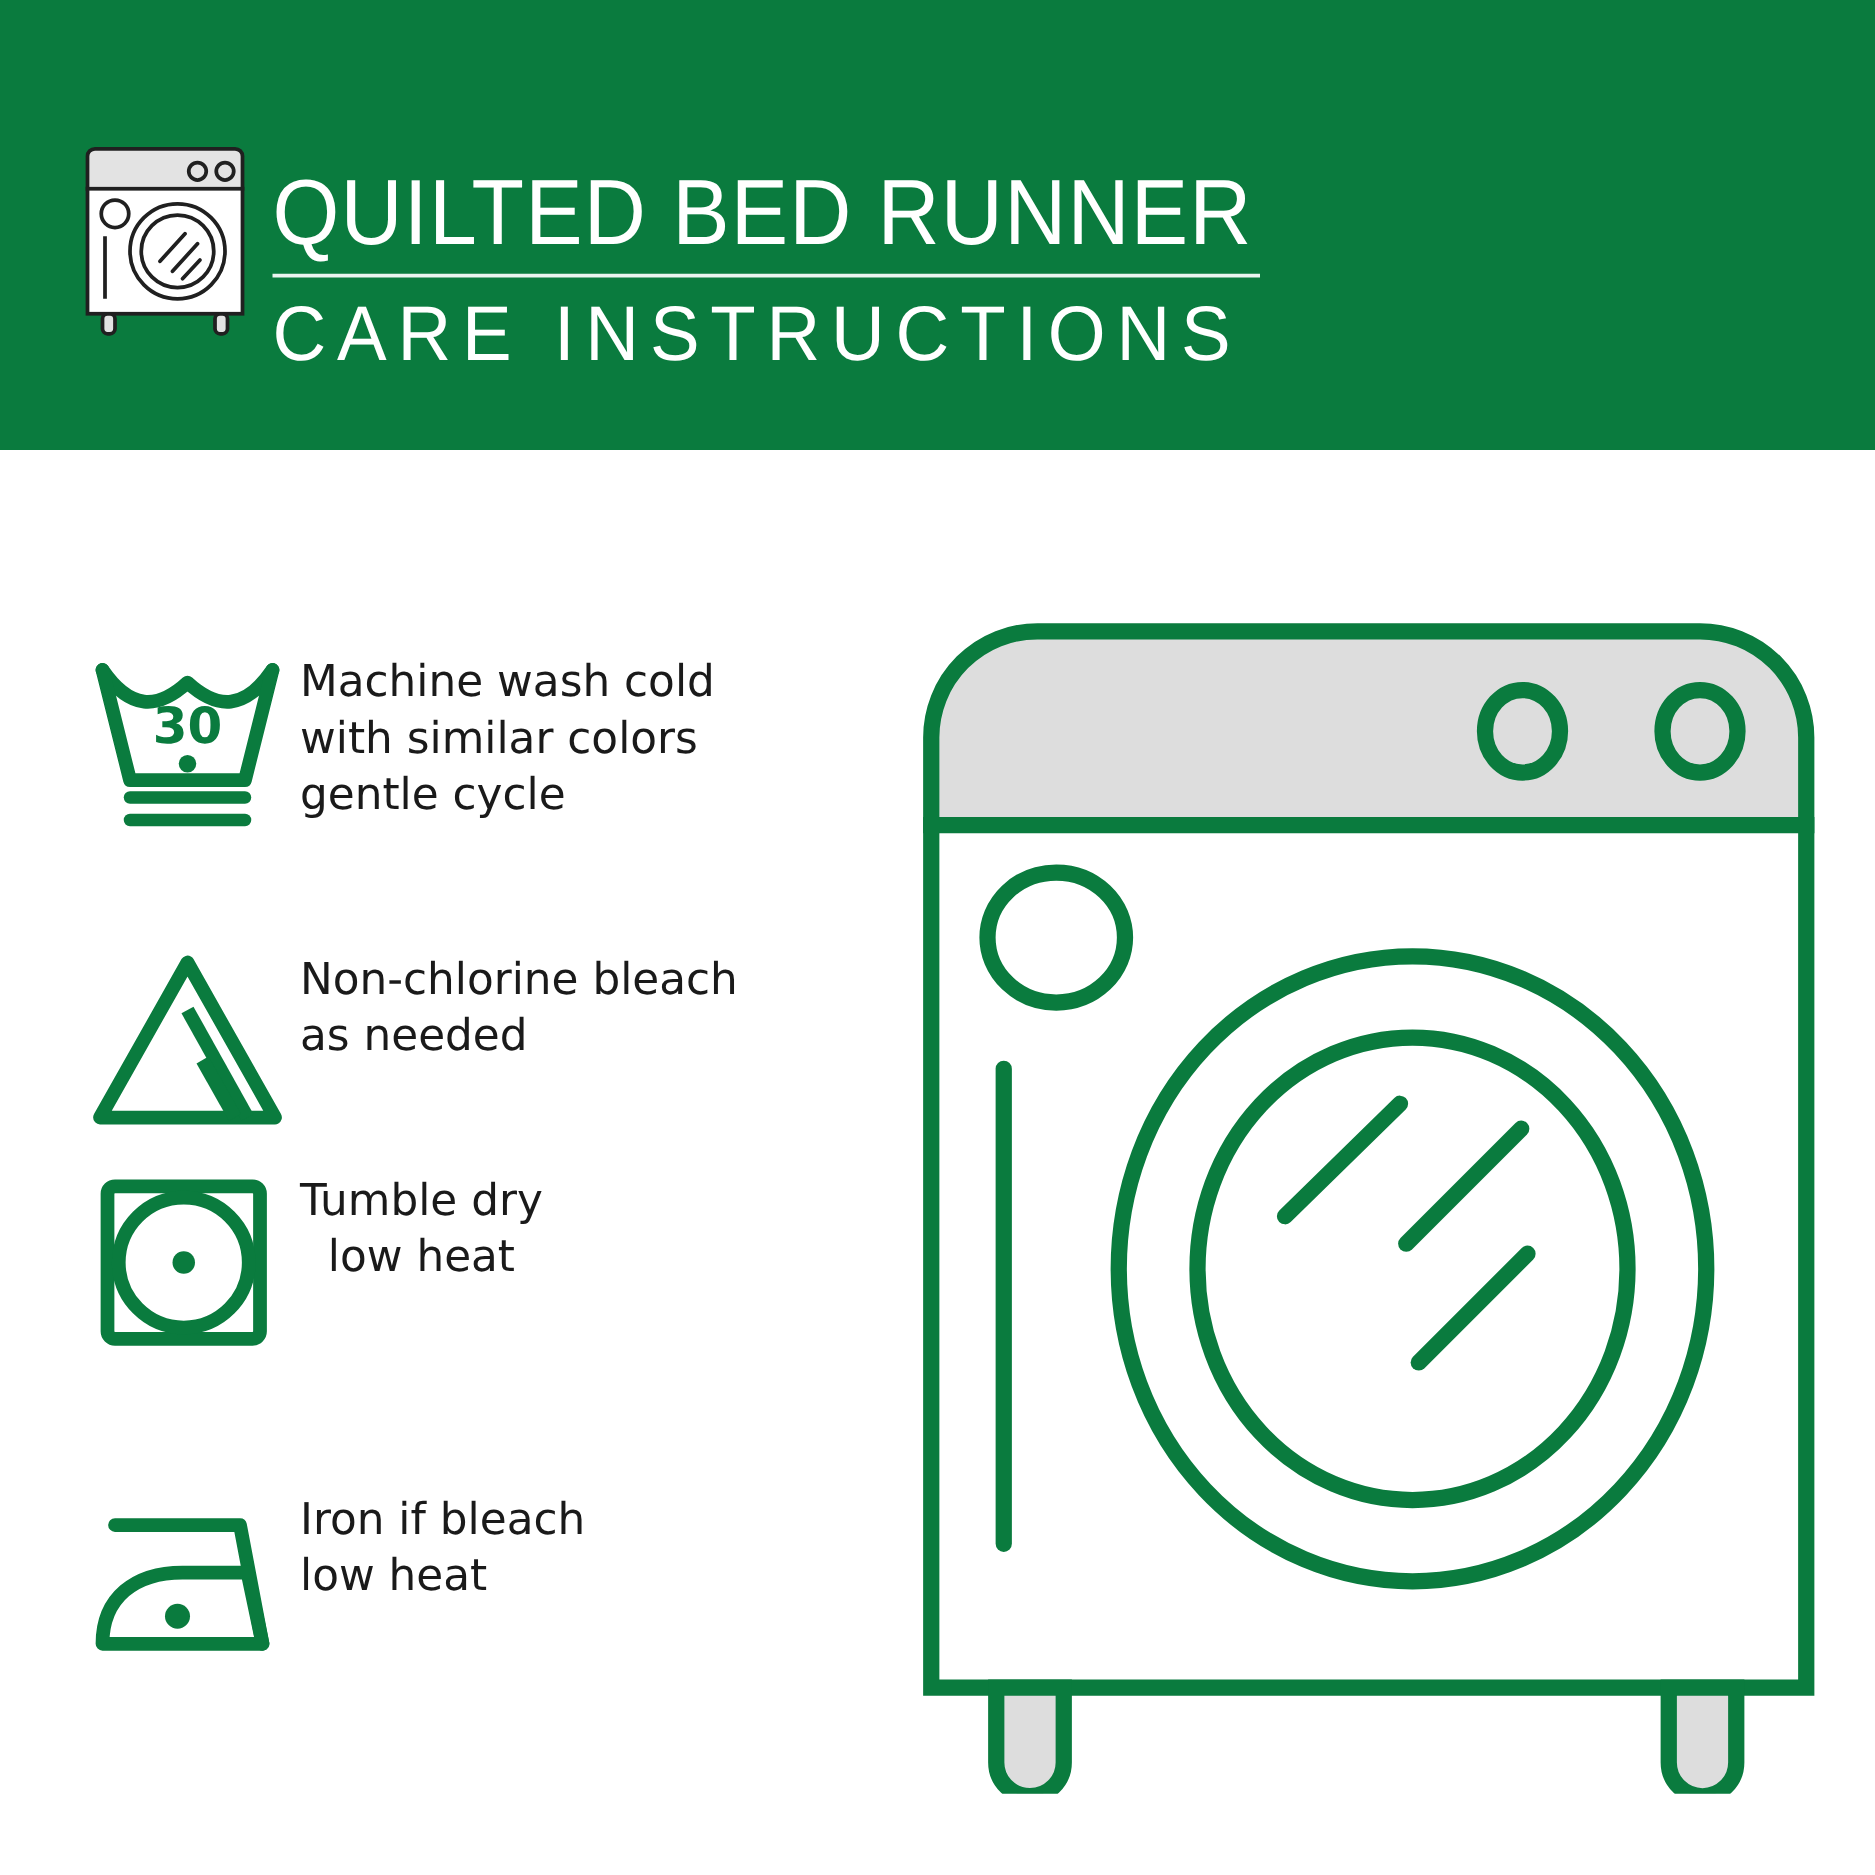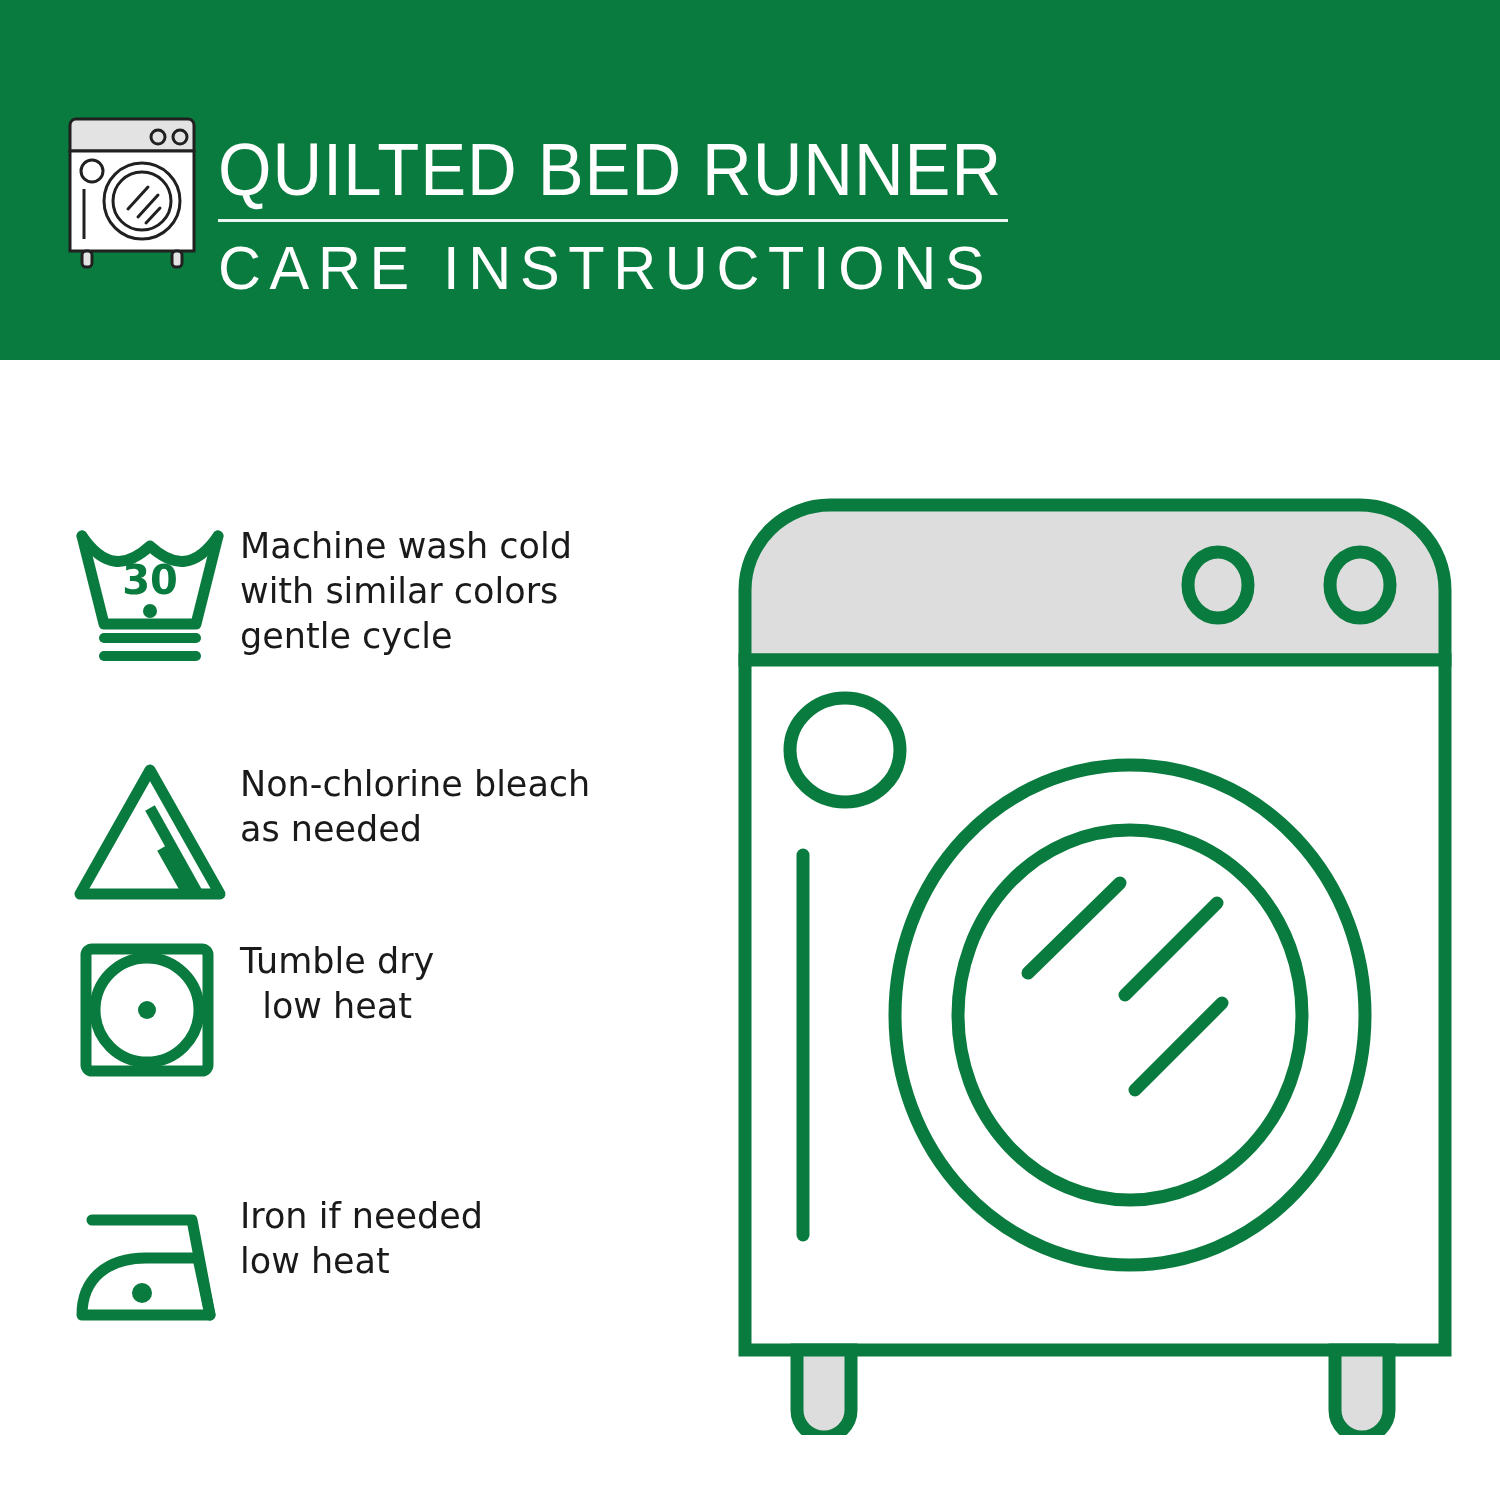--- a/index.html
+++ b/index.html
@@ -204,21 +204,21 @@
   <div class="care-item" id="care-item-iron">
     <div class="care-item-symbol">
       <svg viewBox="0 0 160 150" width="160" height="150">
 
         <path d="M22 30 L122 30 L140 125" fill="none" stroke="#0a7b3e" stroke-width="11" stroke-linecap="round" stroke-linejoin="round"></path>
 
         <path d="M12 125 C12 88 38 68 76 68 L128 68 L140 125 Z" fill="none" stroke="#0a7b3e" stroke-width="11" stroke-linecap="round" stroke-linejoin="round"></path>
         <circle cx="72" cy="103" r="10" fill="#0a7b3e"></circle>
       </svg>
     </div>
-    <div class="care-item-text">Iron if needed
+    <div class="care-item-text">Iron if bleach
 low heat</div>
   </div>
 
 </div>
 
 <div id="washer-illustration">
   <svg viewBox="0 0 720 940" width="720" height="940">
 
     <path d="M10 95 a85 85 0 0 1 85 -85 h530 a85 85 0 0 1 85 85 v70 h-700 z" fill="#dddddd" stroke="#0a7b3e" stroke-width="13"></path>
 

